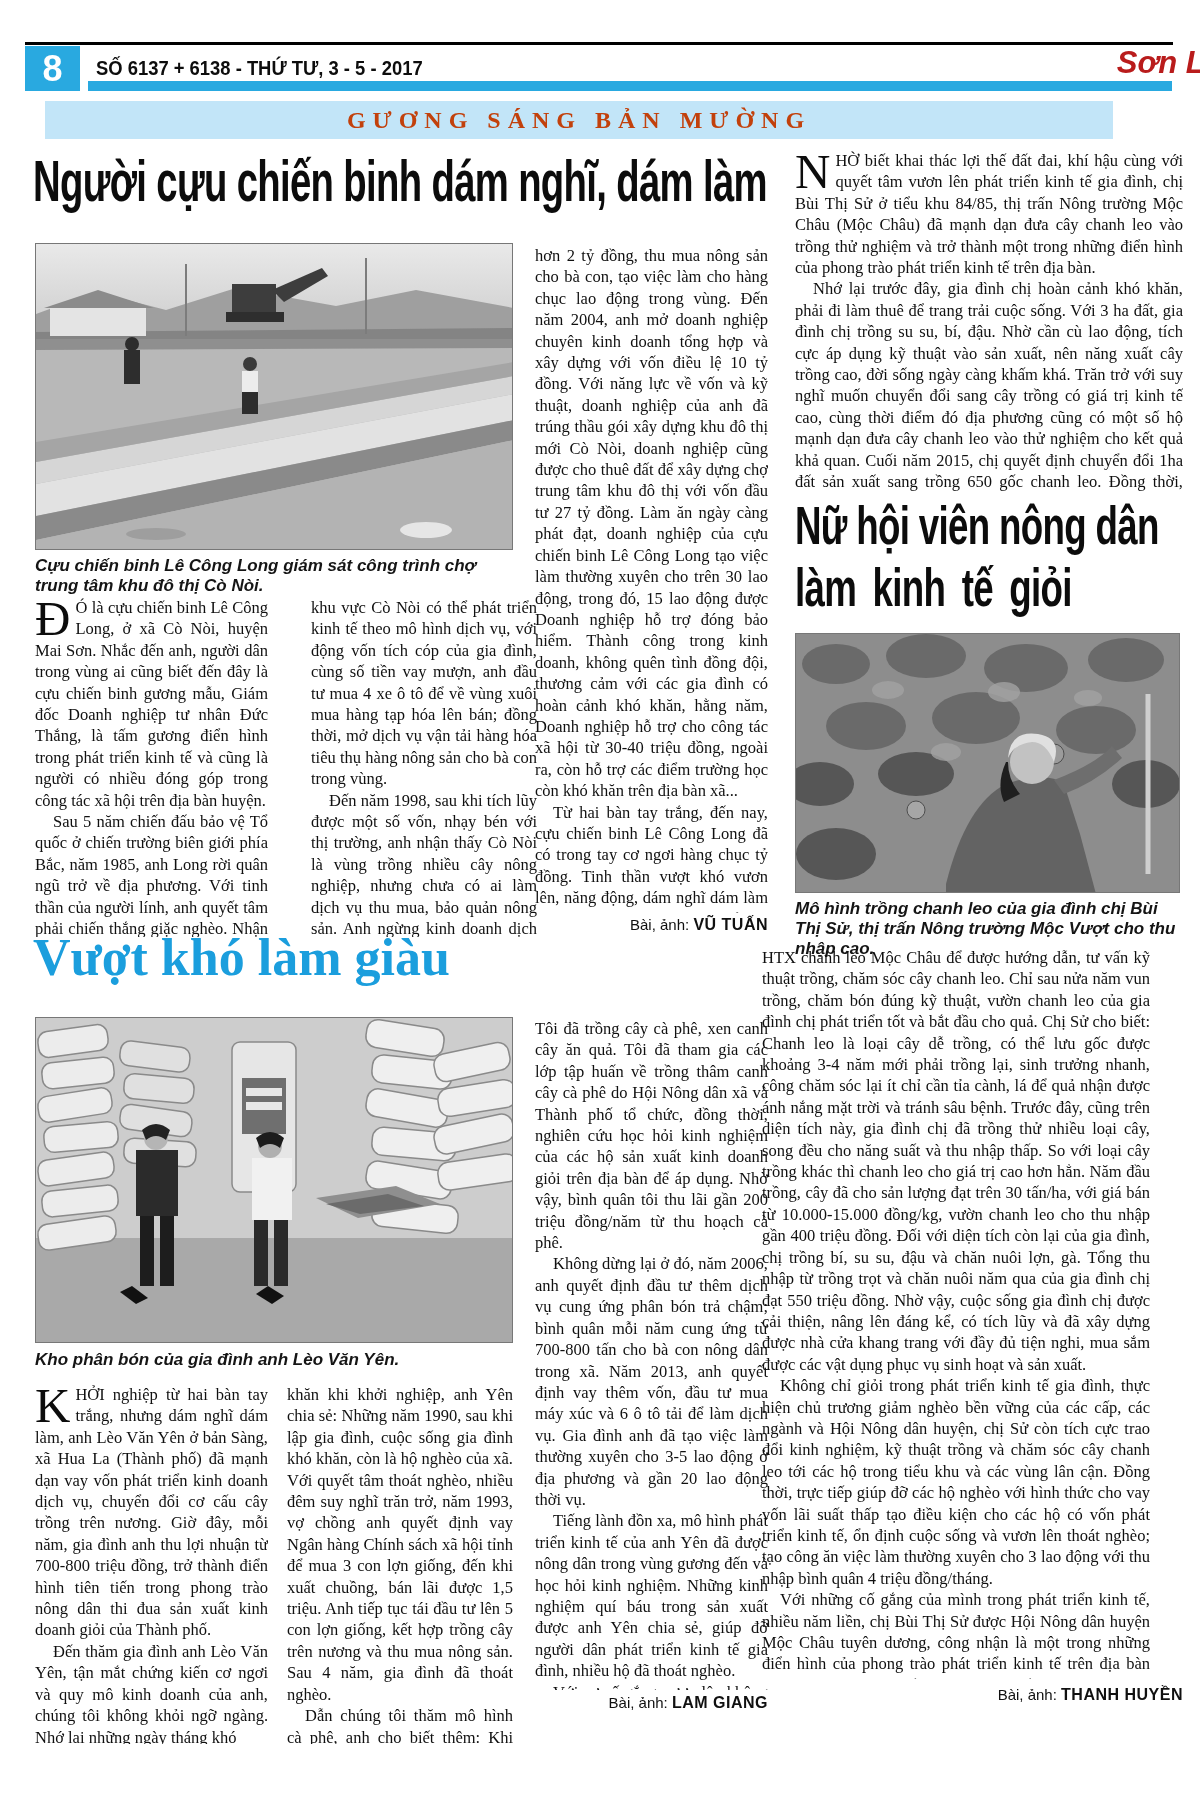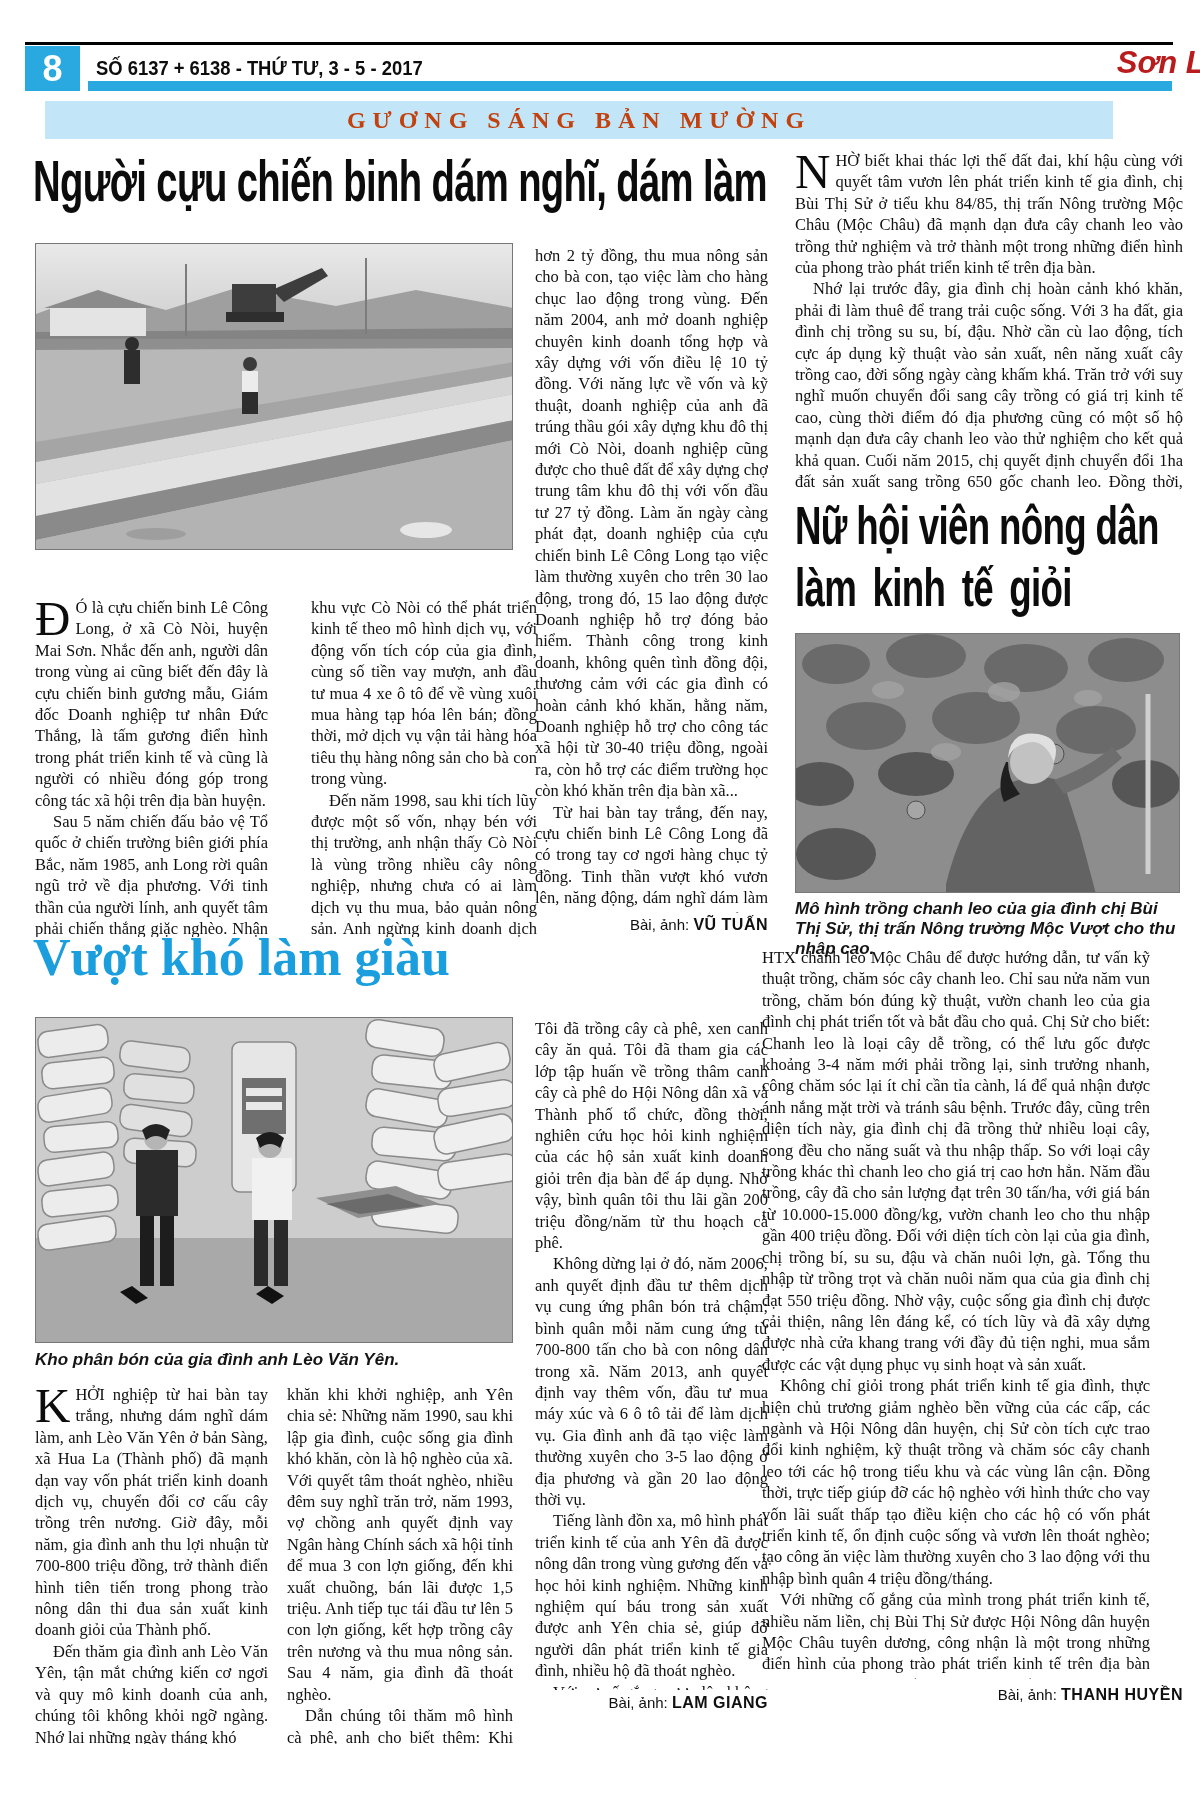--- a/index.html
+++ b/index.html
@@ -86,20 +86,21 @@
       <path d="M0 296 L478 196 L478 307 L0 307 Z" fill="#b3b3b3"></path>
       <circle cx="96" cy="100" r="7" fill="#2d2d2d"></circle>
       <rect x="88" y="106" width="16" height="34" fill="#2d2d2d"></rect>
       <circle cx="214" cy="120" r="7" fill="#3a3a3a"></circle>
       <rect x="206" y="127" width="16" height="22" fill="#ececec"></rect>
       <rect x="206" y="148" width="16" height="22" fill="#2d2d2d"></rect>
       <ellipse cx="390" cy="286" rx="26" ry="8" fill="#e6e6e6"></ellipse>
       <ellipse cx="120" cy="290" rx="30" ry="6" fill="#9e9e9e"></ellipse>
     </svg>
   </div>
+  <div class="abs caption" style="left:35px;top:556px;width:478px;">Cựu chiến binh Lê Công Long giám sát công trình chợ trung tâm khu đô thị Cò Nòi.</div>
 
   <div class="abs col" style="left:35px;top:597px;width:233px;height:340px;">
     <p><span class="dropcap">Đ</span><span>Ó là cựu chiến binh Lê Công Long, ở xã Cò Nòi, huyện Mai Sơn. Nhắc đến anh, người dân trong vùng ai cũng biết đến đây là cựu chiến binh gương mẫu, Giám đốc Doanh nghiệp tư nhân Đức Thắng, là tấm gương điển hình trong phát triển kinh tế và cũng là người có nhiều đóng góp trong công tác xã hội trên địa bàn huyện.</span></p>
     <p class="ind">Sau 5 năm chiến đấu bảo vệ Tổ quốc ở chiến trường biên giới phía Bắc, năm 1985, anh Long rời quân ngũ trở về địa phương. Với tinh thần của người lính, anh quyết tâm phải chiến thắng giặc nghèo. Nhận định</p>
   </div>
   <div class="abs col" style="left:287px;top:597px;width:226px;height:340px;margin-left:24px;">
     <p>khu vực Cò Nòi có thể phát triển kinh tế theo mô hình dịch vụ, với động vốn tích cóp của gia đình, cùng số tiền vay mượn, anh đầu tư mua 4 xe ô tô để về vùng xuôi mua hàng tạp hóa lên bán; đồng thời, mở dịch vụ vận tải hàng hóa tiêu thụ hàng nông sản cho bà con trong vùng.</p>
     <p class="ind">Đến năm 1998, sau khi tích lũy được một số vốn, nhạy bén với thị trường, anh nhận thấy Cò Nòi là vùng trồng nhiều cây nông nghiệp, nhưng chưa có ai làm dịch vụ thu mua, bảo quản nông sản. Anh ngừng kinh doanh dịch vụ vận tải, vay thêm vốn để mở 2 lò sấy nông sản trị giá</p>
   </div>
   <div class="abs col" style="left:535px;top:245px;width:233px;height:668px;">

